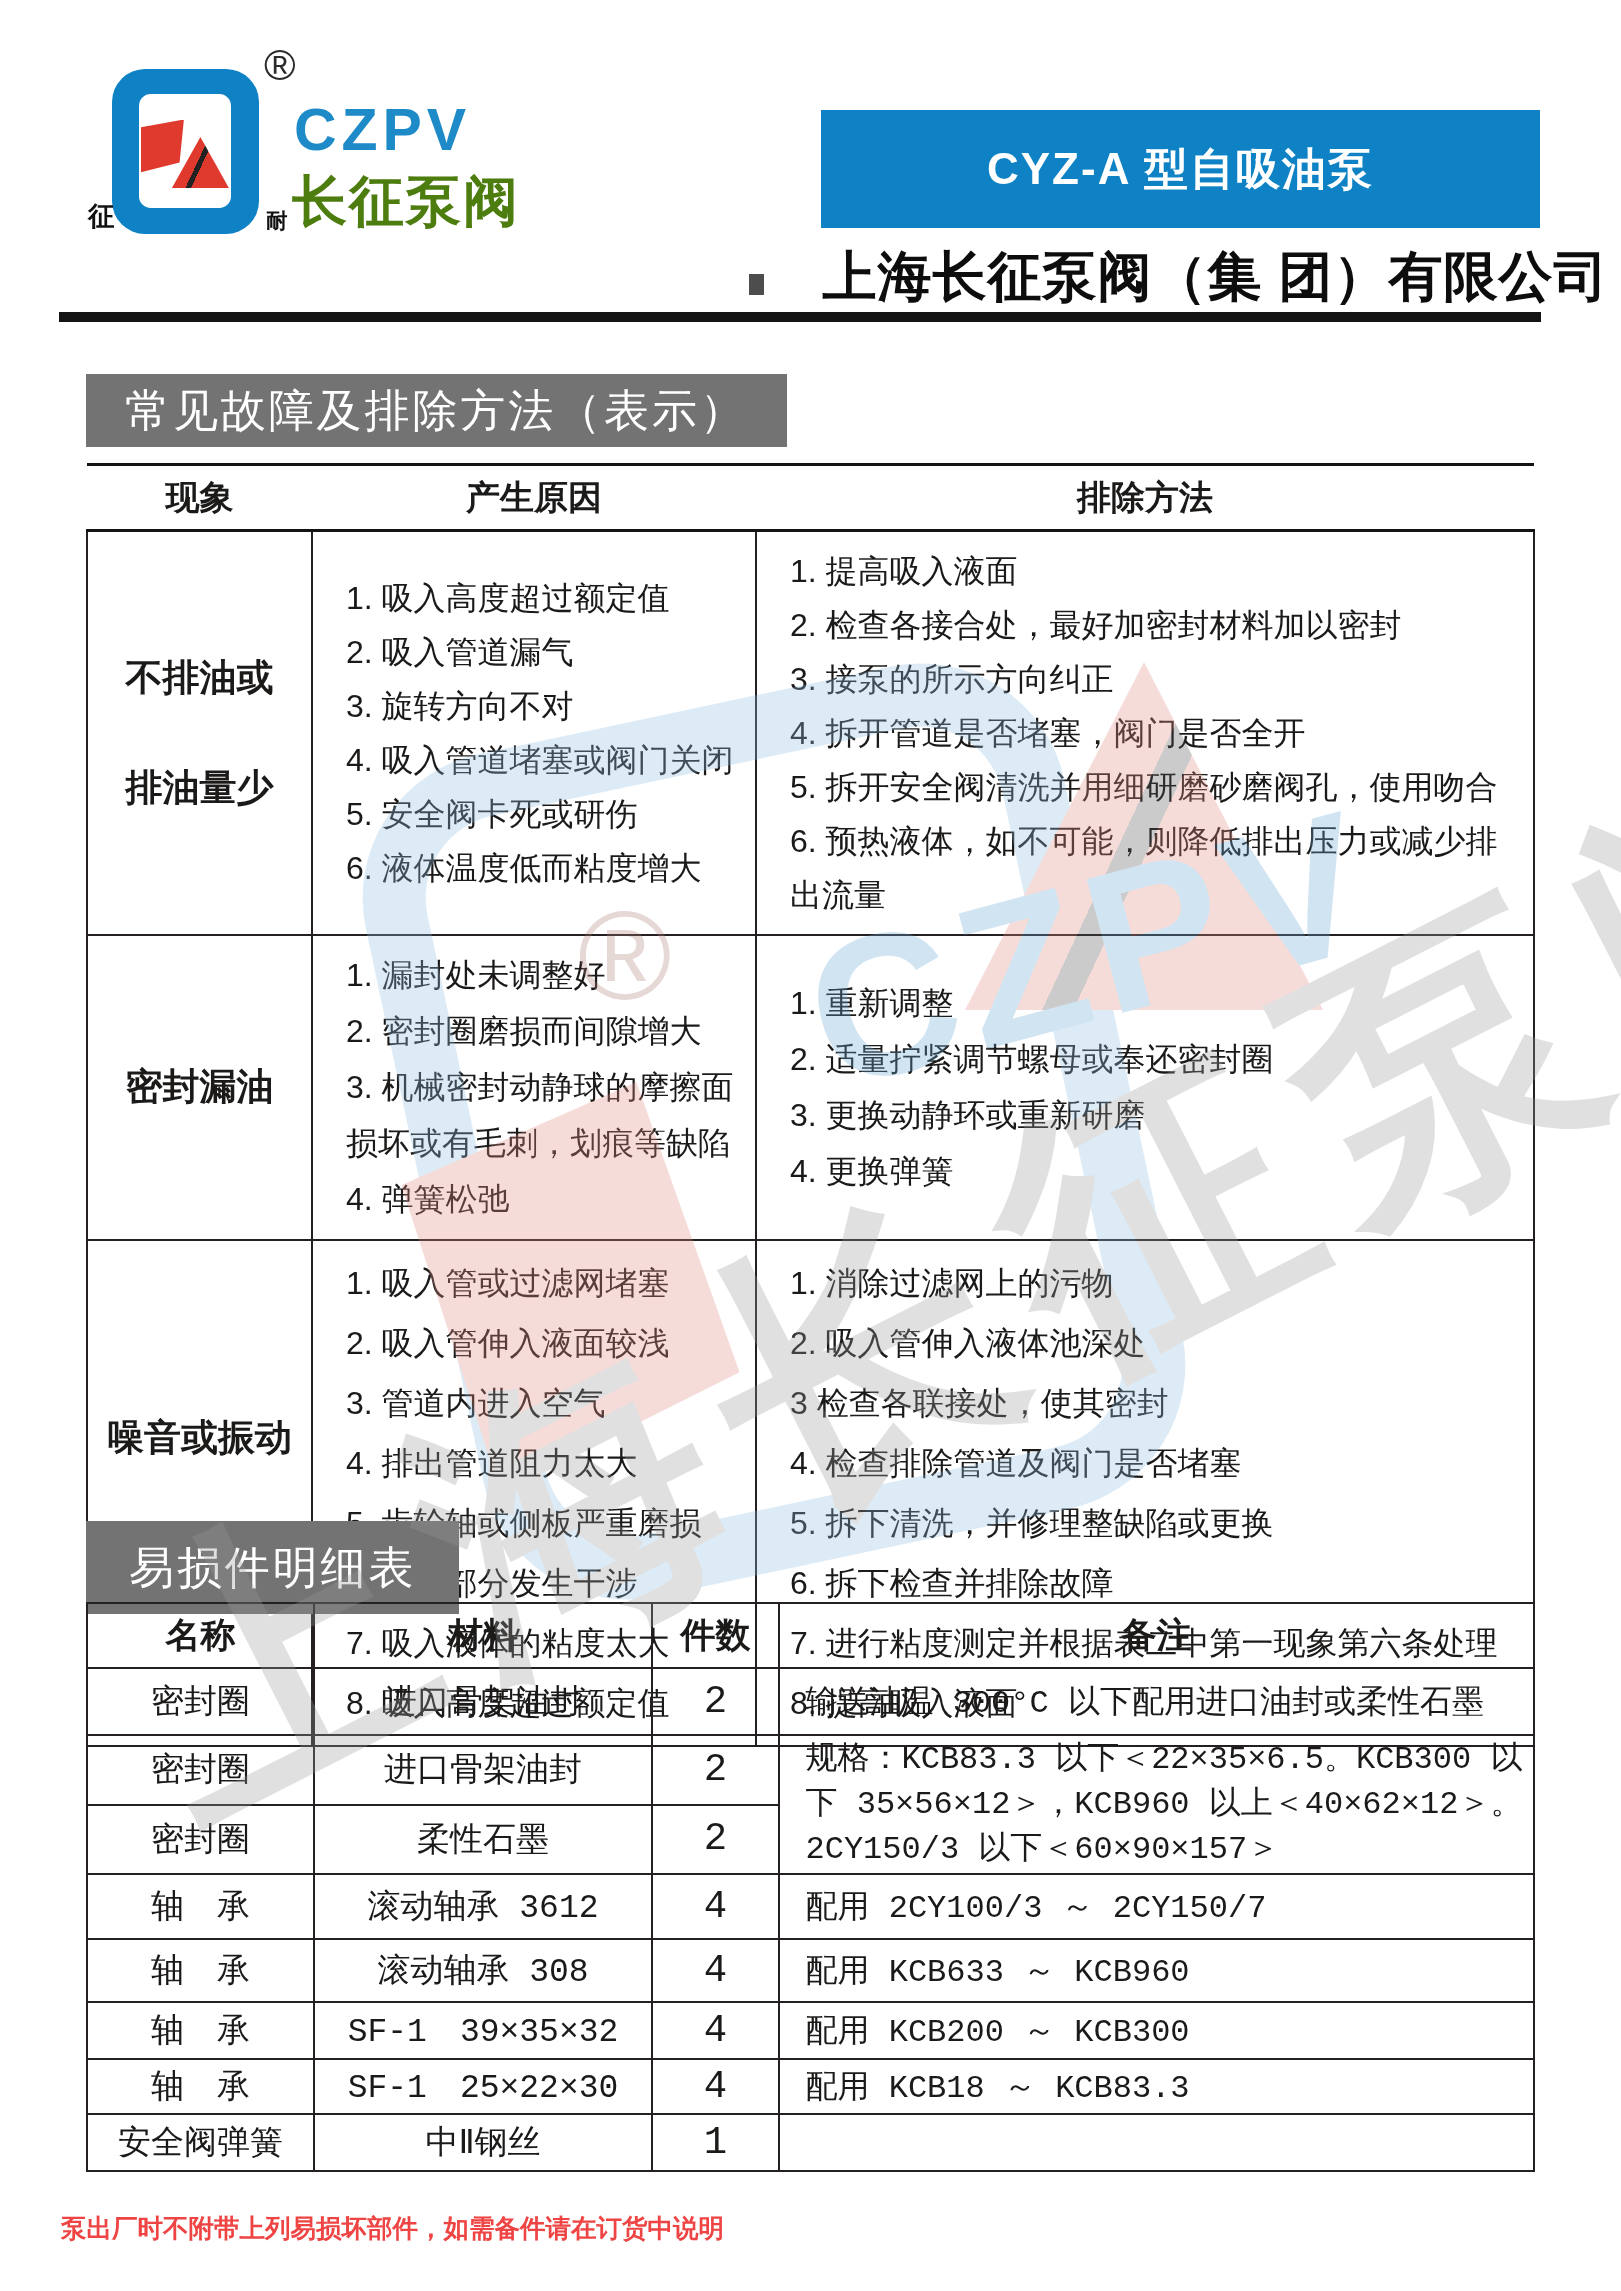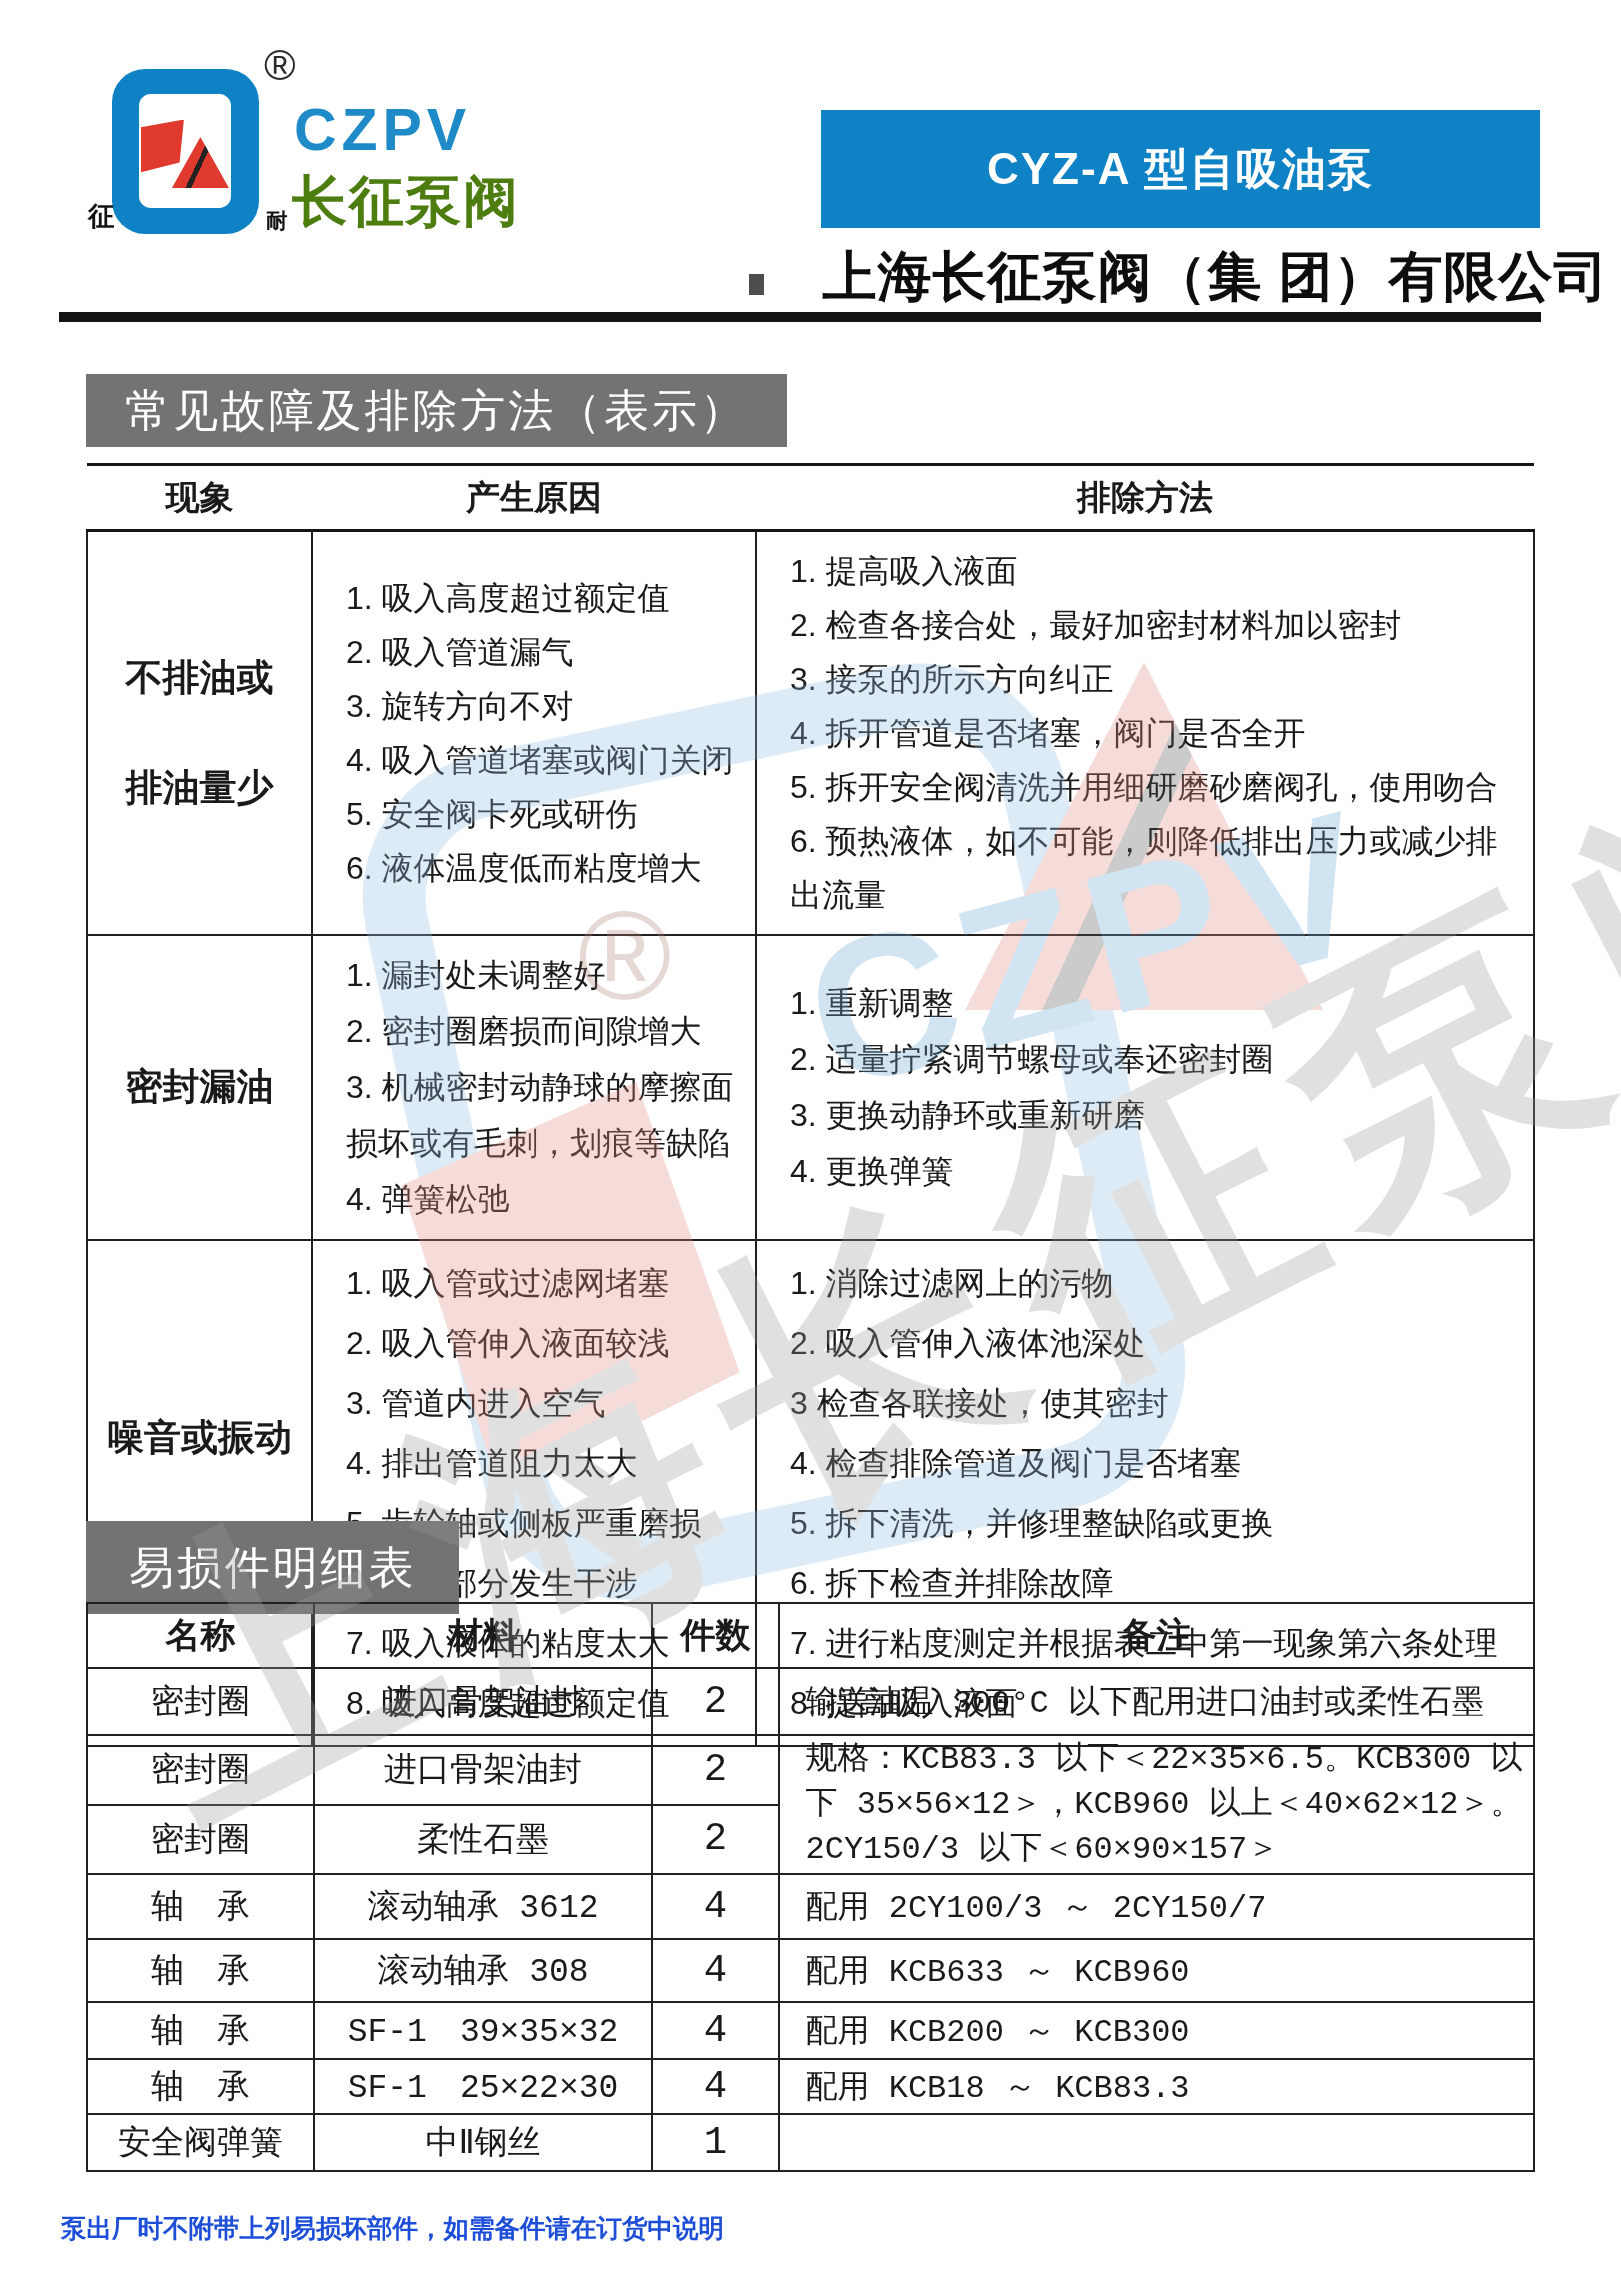--- a/index.html
+++ b/index.html
@@ -41,21 +41,21 @@
   .r2 .lst{line-height:56px;}
   .r3 .lst{line-height:60px;}
   .t2{position:absolute;left:86px;top:1602px;width:1448px;font-family:Liberation Mono, monospace;}
   .t2 th,.t2 td{border:2px solid #242021;border-top-width:2.9px;border-bottom-width:2.9px;vertical-align:middle;}
   .t2 th{height:61px;font-size:35px;font-weight:600;text-align:center;}
   .name,.mat{font-size:33px;text-align:center;}
   .qty{font-size:39px;text-align:center;}
   .note{font-size:32px;text-align:left;padding-left:25.5px;padding-right:7.8px;}
   .note-merged{line-height:45px;}
   
-  .footer{position:absolute;left:61px;top:2211px;font-size:25.5px;font-weight:600;color:#1d4ed8;}
+  .footer{position:absolute;left:61px;top:2211px;font-size:25.5px;font-weight:600;color:#ef4444;}
   
   .wm{position:absolute;inset:0;pointer-events:none;opacity:0.30;z-index:5;}
   .wm *{position:absolute;}
   .wm-square{left:417px;top:701px;width:588px;height:735px;border:63px solid #8fc0e2;border-radius:147px;transform:rotate(-12deg);}
   .wm-flag{left:417px;top:1093px;width:309px;height:387px;background:#e28d85;
            clip-path:polygon(0 18%,80% 0,100% 78%,18% 100%);transform:rotate(-8deg);}
   .wm-tri{left:965px;top:662px;width:358px;height:348px;
           background:linear-gradient(115deg,#e28d85 46%,#555 46%,#555 52%,#e28d85 52%);
           clip-path:polygon(50% 0,100% 100%,0 100%);}
   .wm-reg{left:578px;top:882px;font-size:127px;color:#b07f78;font-weight:400;}

